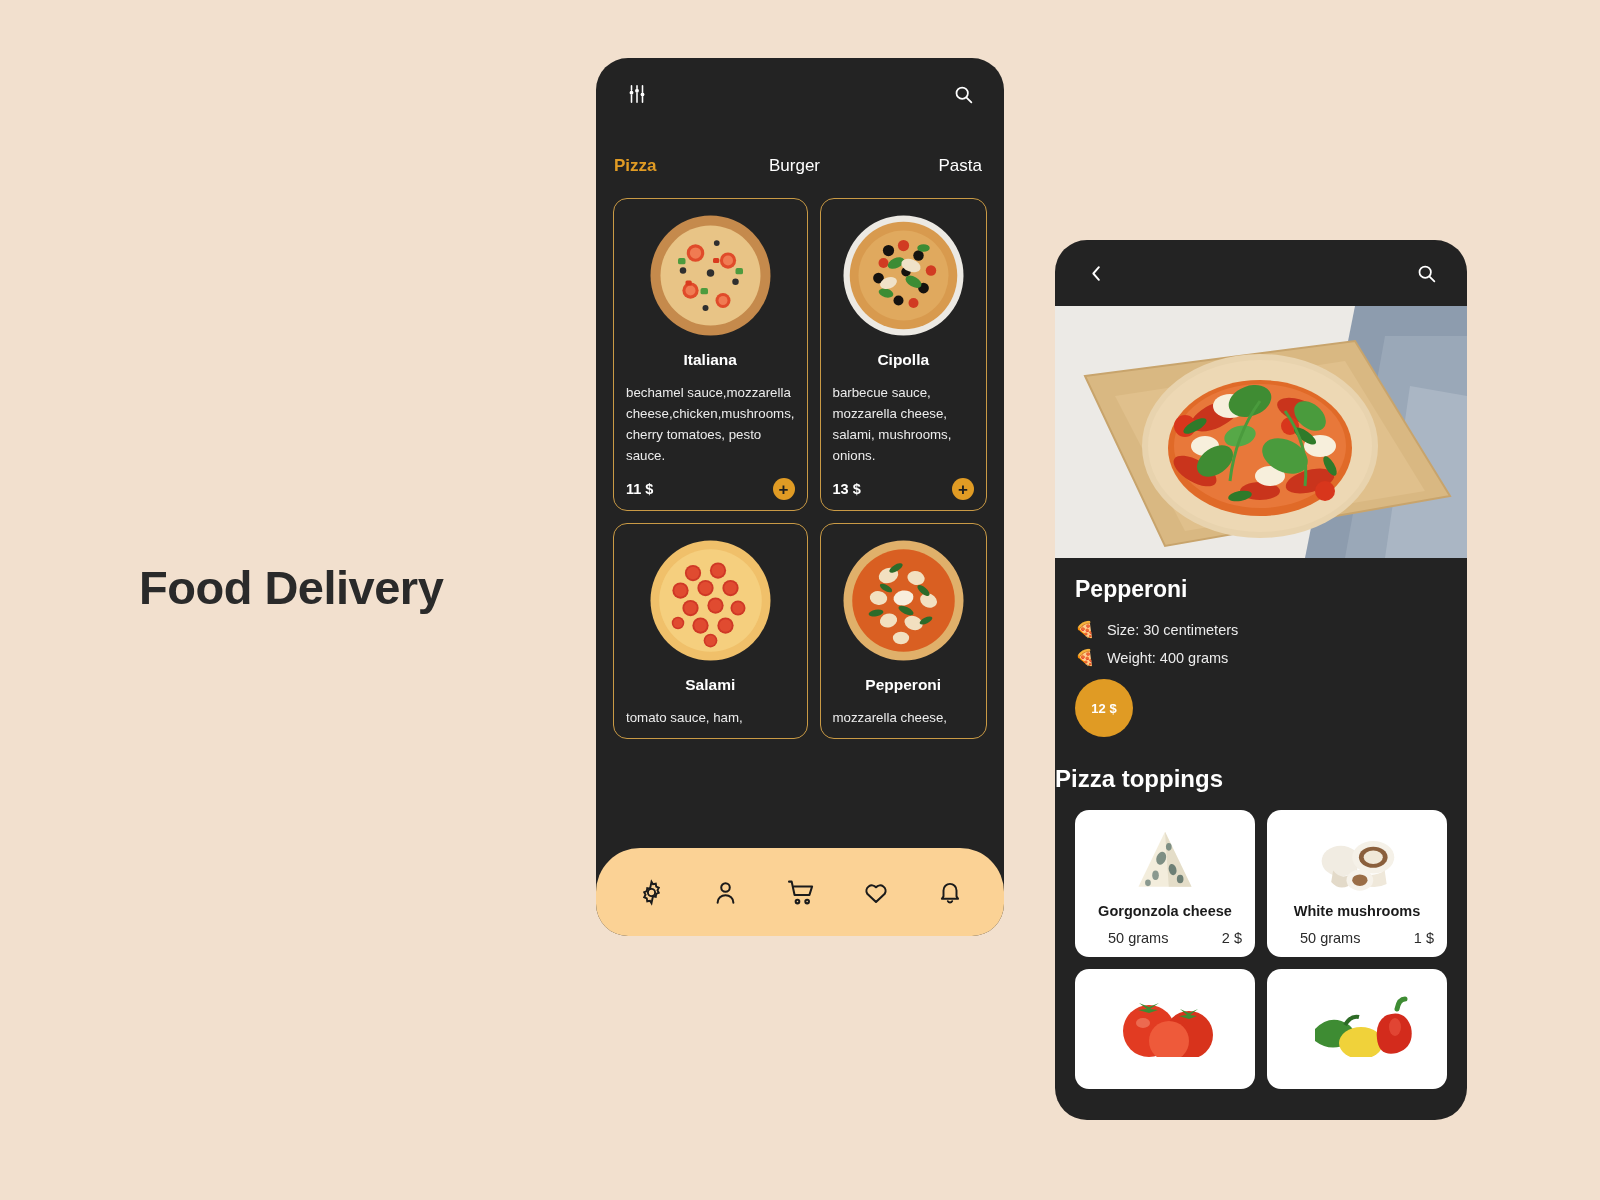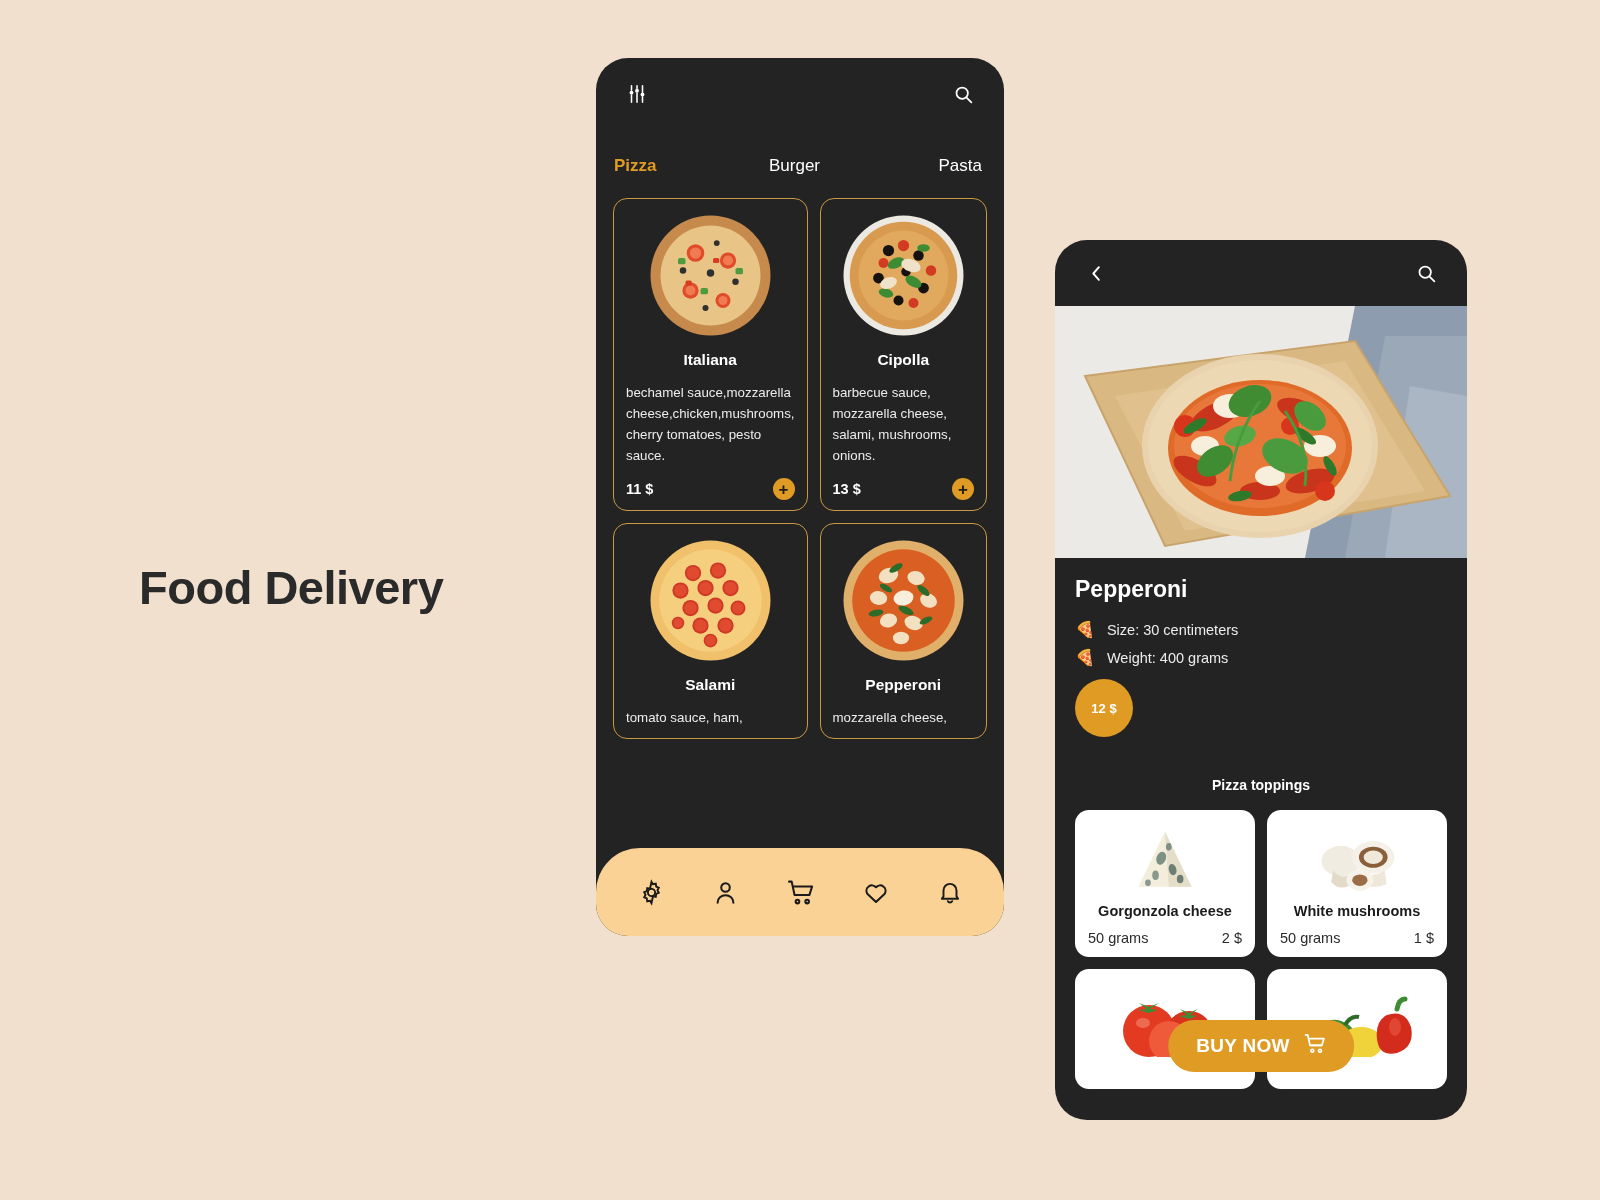--- a/index.html
+++ b/index.html
@@ -192,25 +192,24 @@
     margin-top: 12px;
     width: 58px; height: 58px;
     background: #e09b24;
     border-radius: 50%;
     display: flex; align-items: center; justify-content: center;
     color: #ffffff;
     font-weight: bold;
     font-size: 13px;
   }
   .toppings-title {
-    text-align: center;
     color: #ffffff;
-    font-size: 14px;
-    font-weight: bold;
-    margin-top: 40px;
+    font-size: 24px;
+    font-weight: bold;
+    margin-top: 28px;
   }
   .tgrid {
     margin-top: 17px;
     padding: 0 20px;
     display: grid;
     grid-template-columns: 1fr 1fr;
     gap: 12px;
   }
   .tcard {
     background: #ffffff;
@@ -230,20 +229,21 @@
     font-size: 14.5px;
     text-align: center;
     margin-top: 2px;
   }
   .tmeta {
     display: flex;
     justify-content: space-between;
     color: #2b2b2b;
     font-size: 14.5px;
     margin-top: 11px;
+    margin-left: 20px;
   }
   .buynow {
     position: absolute;
     left: 50%;
     transform: translateX(-50%);
     bottom: 48px;
     background: #e09b24;
     border-radius: 30px;
     padding: 12px 28px;
     display: flex;
@@ -604,25 +604,14 @@
       </div>
       <div class="tname"></div>
       <div class="tmeta">
         <span></span>
         <span></span>
       </div>
     </div>
 
   </div>
 
-  <div class="buynow">
-    <span>BUY NOW</span>
-    <span>
-      <svg width="23" height="23" viewBox="0 0 24 24" fill="none" stroke="currentColor" stroke-width="1.8" stroke-linecap="round" stroke-linejoin="round">
-        <path d="M2.5 3h2.2l2.4 11h11"></path>
-        <path d="M6.6 7h15l-2.2 7H8.2"></path>
-        <circle cx="9.5" cy="19.5" r="1.5"></circle>
-        <circle cx="17.5" cy="19.5" r="1.5"></circle>
-      </svg>
-    </span>
-  </div>
 
 </div>
 
 </body></html>

